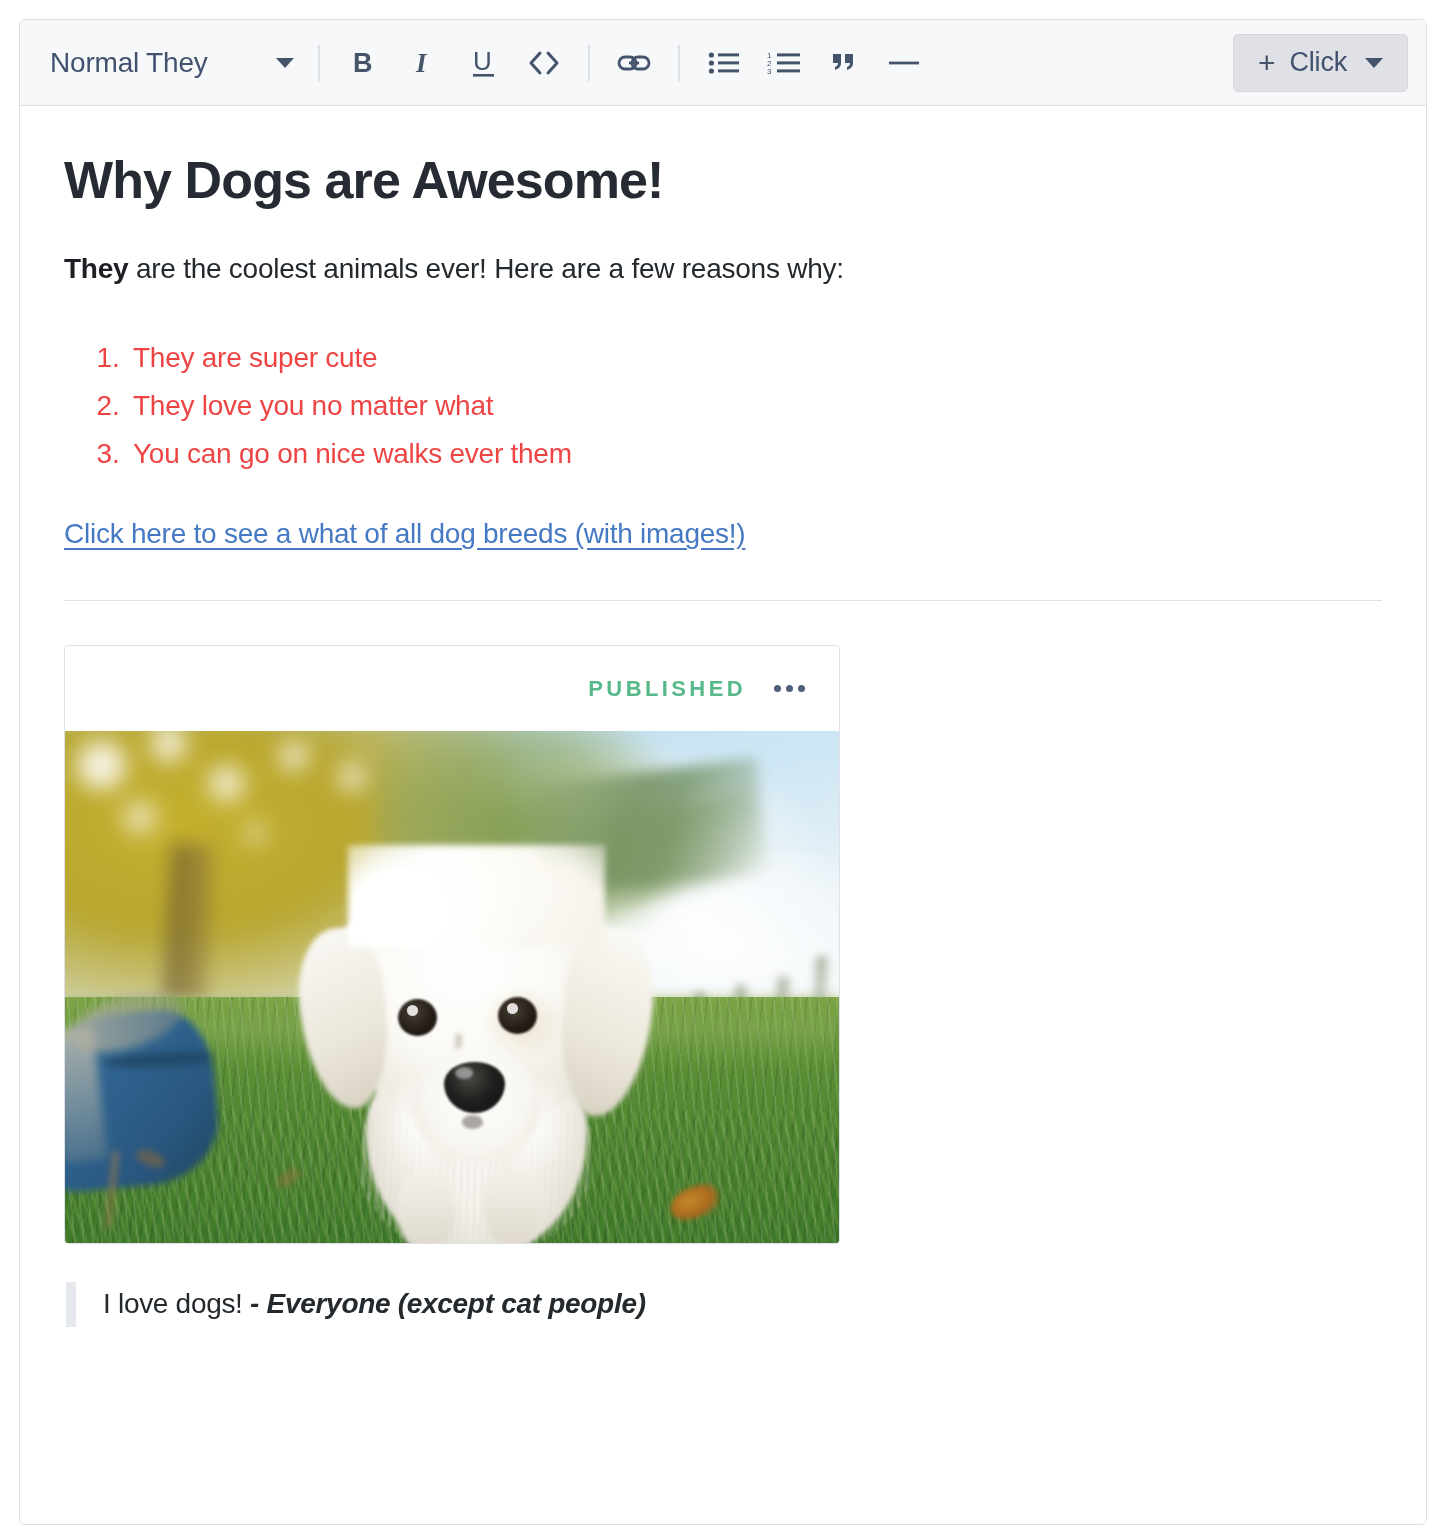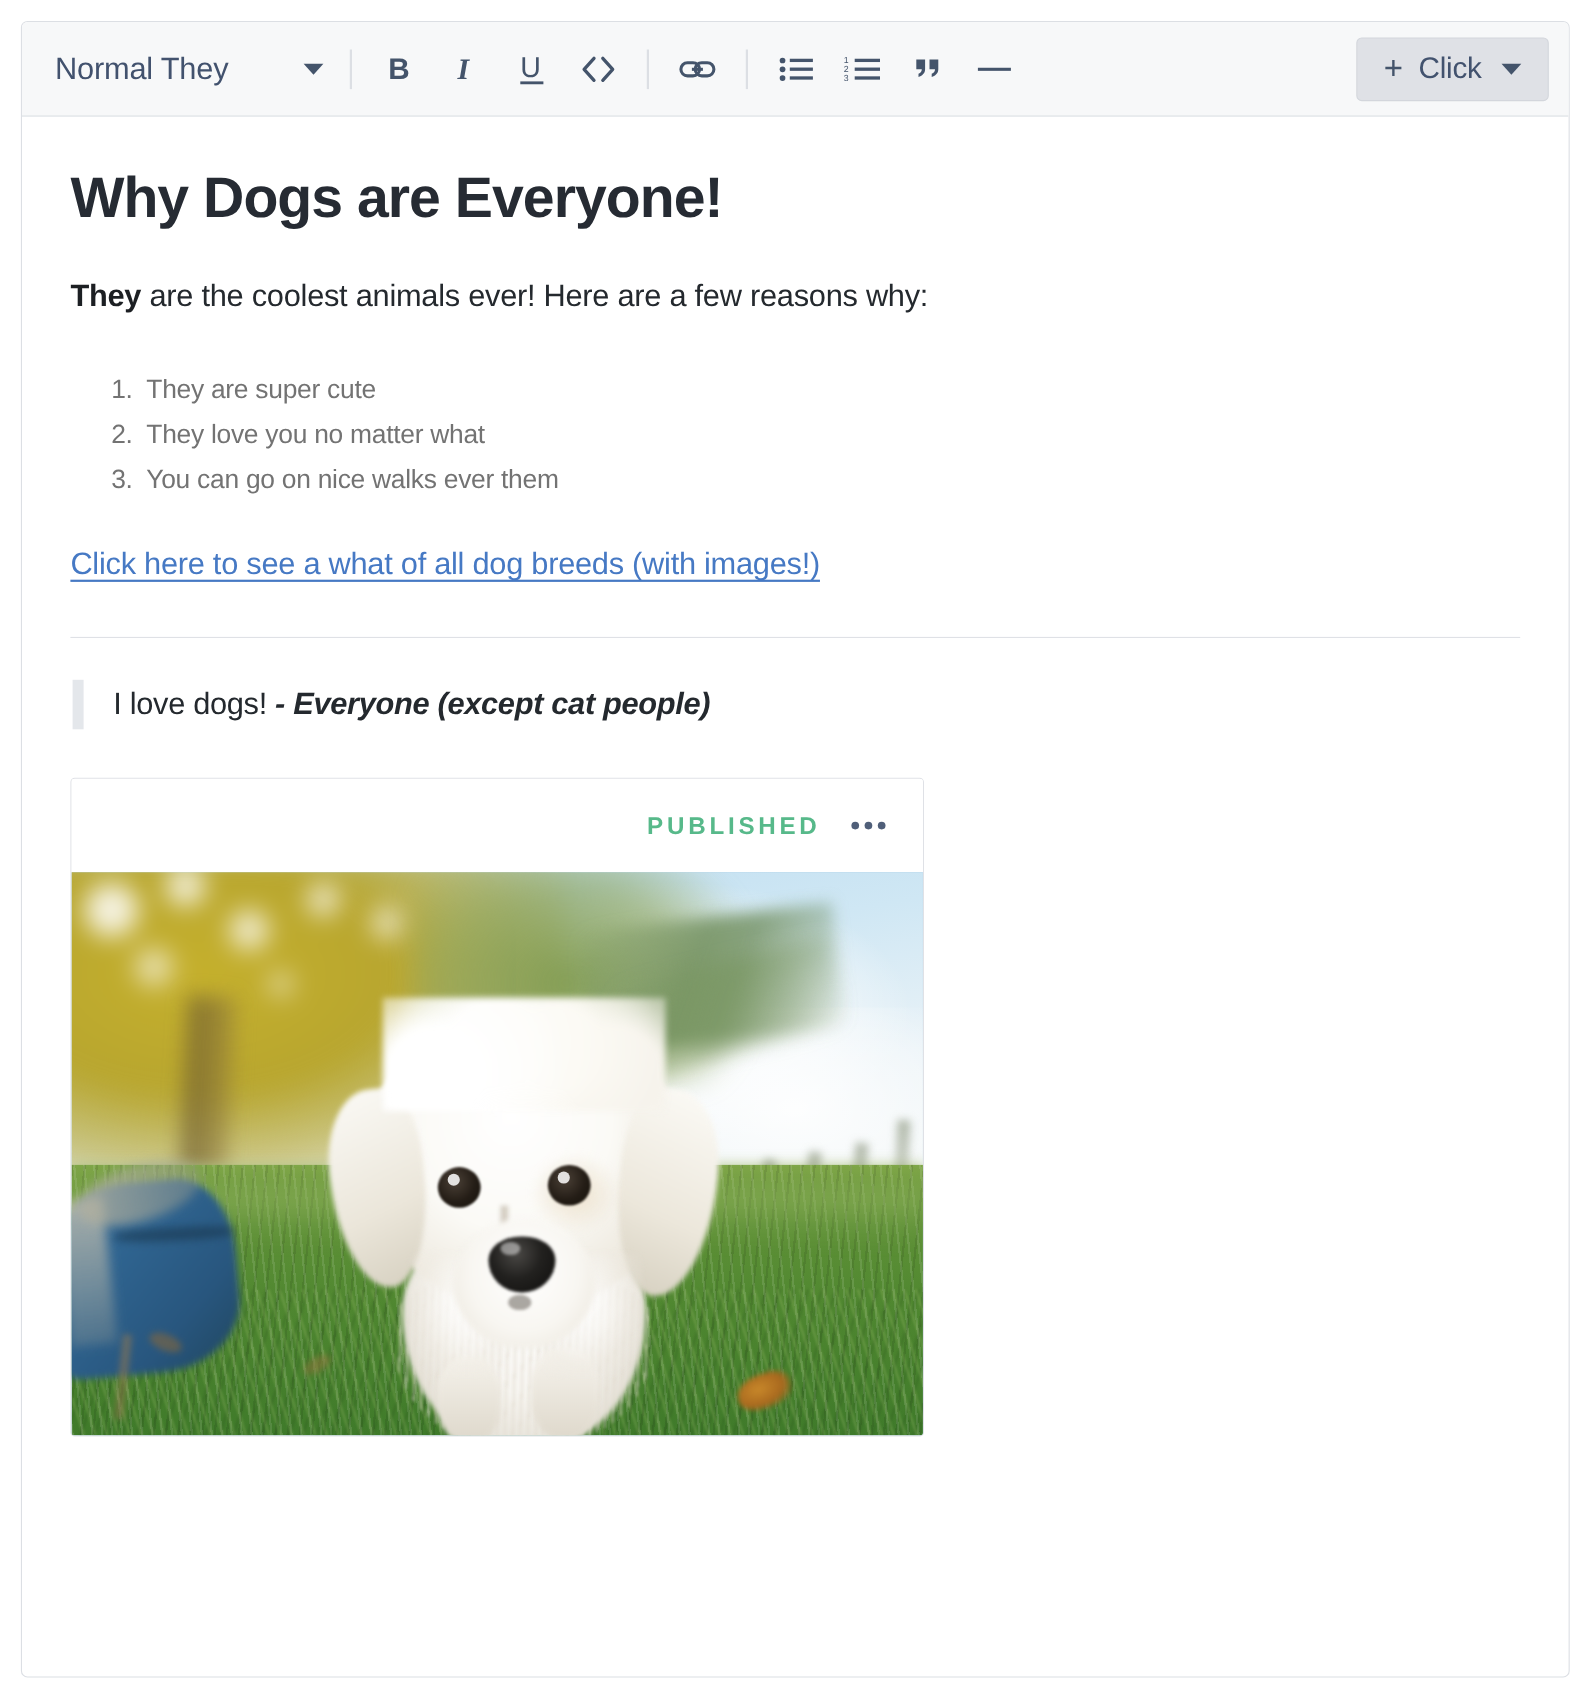--- a/index.html
+++ b/index.html
@@ -132,22 +132,22 @@
     letter-spacing: -0.25px;
   }
   #intro-paragraph b { font-weight: bold; color: #1c1f23; }
 
   #reasons-list {
     margin-top: 46px;
     padding-left: 63px;
     list-style-position: outside;
   }
   #reasons-list li {
-    font-size: 24px;
-    color: #737373;
+    font-size: 28px;
+    color: #ef4444;
     line-height: 1.72;
     letter-spacing: -0.25px;
     padding-left: 6px;
   }
 
   #breeds-link-wrap { margin-top: 40px; }
   #breeds-link {
     font-size: 28px;
     color: #4679c4;
     text-decoration: underline;
@@ -594,41 +594,36 @@
 
     <div id="embed-button">
       <span class="plus">+</span>
       <span class="embed-label">Click</span>
       <span class="caret-down"></span>
     </div>
   </div>
 
   <div id="doc-body">
 
-    <h1 id="doc-title">Why Dogs are Everyone!</h1>
+    <h1 id="doc-title">Why Dogs are Awesome!</h1>
 
     <p id="intro-paragraph"><b>They</b><span> are the coolest animals ever! Here are a few reasons why:</span></p>
 
     <ol id="reasons-list">
       <li>They are super cute</li>
       <li>They love you no matter what</li>
       <li>You can go on nice walks ever them</li>
     </ol>
 
     <p id="breeds-link-wrap">
       <a id="breeds-link" href="#">Click here to see a what of all dog breeds (with images!)</a>
     </p>
 
     <hr id="divider-rule">
 
-
-    <div id="blockquote-row">
-      <div id="blockquote-bar"></div>
-      <div id="blockquote-text"><span>I love dogs! </span><b>- Everyone (except cat people)</b></div>
-    </div>
 
     <div id="embed-card">
       <div id="card-header">
         <span id="status-badge">PUBLISHED</span>
         <span id="card-menu-button">
           <i></i>
           <i></i>
           <i></i>
         </span>
       </div>
@@ -682,14 +677,19 @@
           <div class="dog-eye-r"></div>
           <div class="dog-eye-shine-l"></div>
           <div class="dog-eye-shine-r"></div>
           <div class="dog-nose"></div>
           <div class="dog-nose-shine"></div>
           <div class="dog-mouthline"></div>
         </div>
       </div>
     </div>
 
+    <div id="blockquote-row">
+      <div id="blockquote-bar"></div>
+      <div id="blockquote-text"><span>I love dogs! </span><b>- Everyone (except cat people)</b></div>
+    </div>
+
   </div>
 </div>
 
 </body></html>

